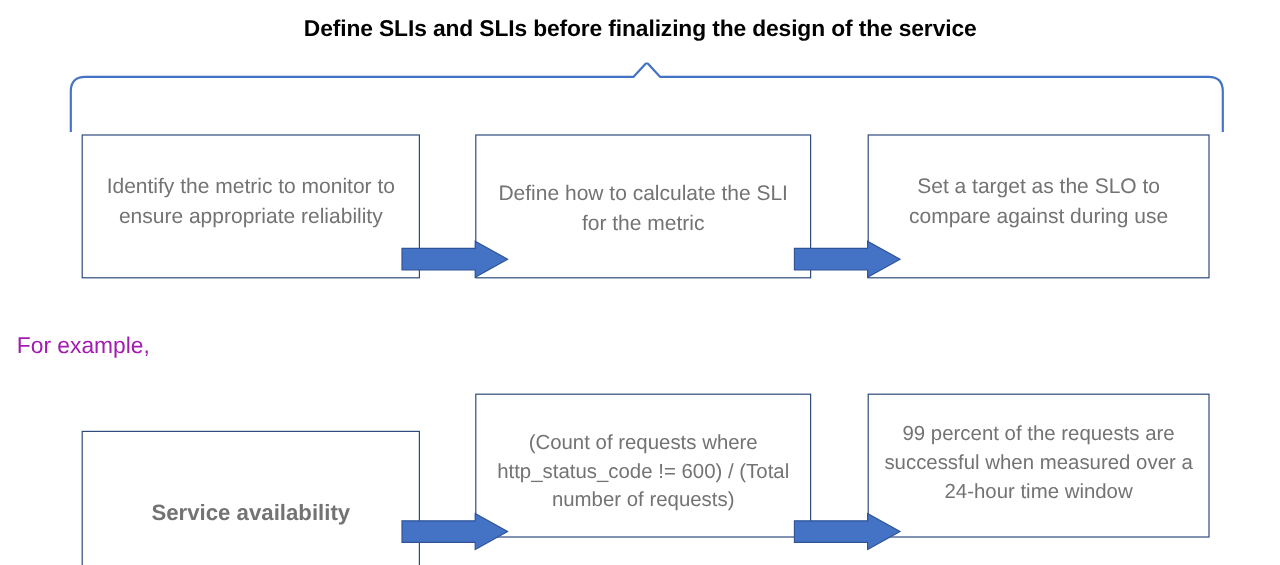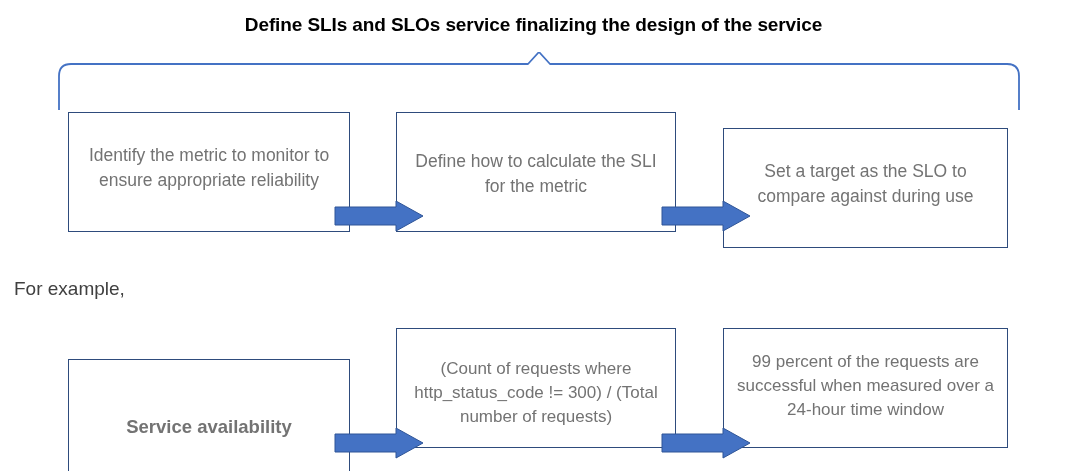--- a/index.html
+++ b/index.html
@@ -53,21 +53,21 @@
     font-size: 17.5px;
     line-height: 1.42;
     color: #737373;
     padding: 2px 8px;
   }
   .pbox .txt { display: block; width: 100%; }
 
   
   #box-r1-c1 { left: 68px;  top: 112px; width: 282px; height: 120px; }
   #box-r1-c2 { left: 396px; top: 112px; width: 280px; height: 120px; }
-  #box-r1-c3 { left: 723px; top: 128px; width: 285px; height: 120px; align-items: center; }
+  #box-r1-c3 { left: 723px; top: 112px; width: 285px; height: 120px; align-items: center; }
 
   
   #box-r2-c1 { left: 68px;  top: 328px; width: 282px; height: 120px; margin-top: 31px; }
   #box-r2-c2 { left: 396px; top: 328px; width: 280px; height: 120px; }
   #box-r2-c3 { left: 723px; top: 328px; width: 285px; height: 120px; }
 
   #box-r2-c1 .txt { font-weight: bold; font-size: 18.5px; }
   #box-r2-c2 .txt { font-size: 17px; }
   #box-r2-c3 .txt { font-size: 17px; }
 
@@ -89,28 +89,28 @@
   #arrow-r1-b { left: 661px; top: 200px; }
   #arrow-r2-a { left: 334px; top: 427px; }
   #arrow-r2-b { left: 661px; top: 427px; }
 
   
   .for-example {
     position: absolute;
     left: 14px;
     top: 278px;
     font-size: 19px;
-    color: #404040;
+    color: #a21caf;
     white-space: nowrap;
   }
 </style>
 </head>
 <body>
 
-<div class="title">Define SLIs and SLOs service finalizing the design of the service</div>
+<div class="title">Define SLIs and SLIs before finalizing the design of the service</div>
 
 <svg class="brace" viewBox="0 0 968 58" preserveAspectRatio="none" aria-hidden="true">
   <path d="M 4 58 L 4 24 Q 4 12 16 12 L 473 12 L 484 0 L 495 12 L 952 12 Q 964 12 964 24 L 964 58" fill="none" stroke="#4472c4" stroke-width="1.8" stroke-linejoin="round"></path>
 </svg>
 
 <div class="pbox" id="box-r1-c1">
   <span class="txt">Identify the metric to monitor to ensure appropriate reliability</span>
 </div>
 
 <div class="pbox" id="box-r1-c2">
@@ -129,21 +129,21 @@
   <path d="M 1 7 L 62 7 L 62 1 L 89 16 L 62 31 L 62 25 L 1 25 Z" fill="#4472c4" stroke="#2f5597" stroke-width="1"></path>
 </svg>
 
 <div class="for-example">For example,</div>
 
 <div class="pbox" id="box-r2-c1">
   <span class="txt">Service availability</span>
 </div>
 
 <div class="pbox" id="box-r2-c2">
-  <span class="txt">(Count of requests where http_status_code != 300) / (Total number of requests)</span>
+  <span class="txt">(Count of requests where http_status_code != 600) / (Total number of requests)</span>
 </div>
 
 <div class="pbox" id="box-r2-c3">
   <span class="txt">99 percent of the requests are successful when measured over a 24-hour time window</span>
 </div>
 
 <svg class="arrow" id="arrow-r2-a" viewBox="0 0 90 32" preserveAspectRatio="none" aria-hidden="true">
   <path d="M 1 7 L 62 7 L 62 1 L 89 16 L 62 31 L 62 25 L 1 25 Z" fill="#4472c4" stroke="#2f5597" stroke-width="1"></path>
 </svg>
 

